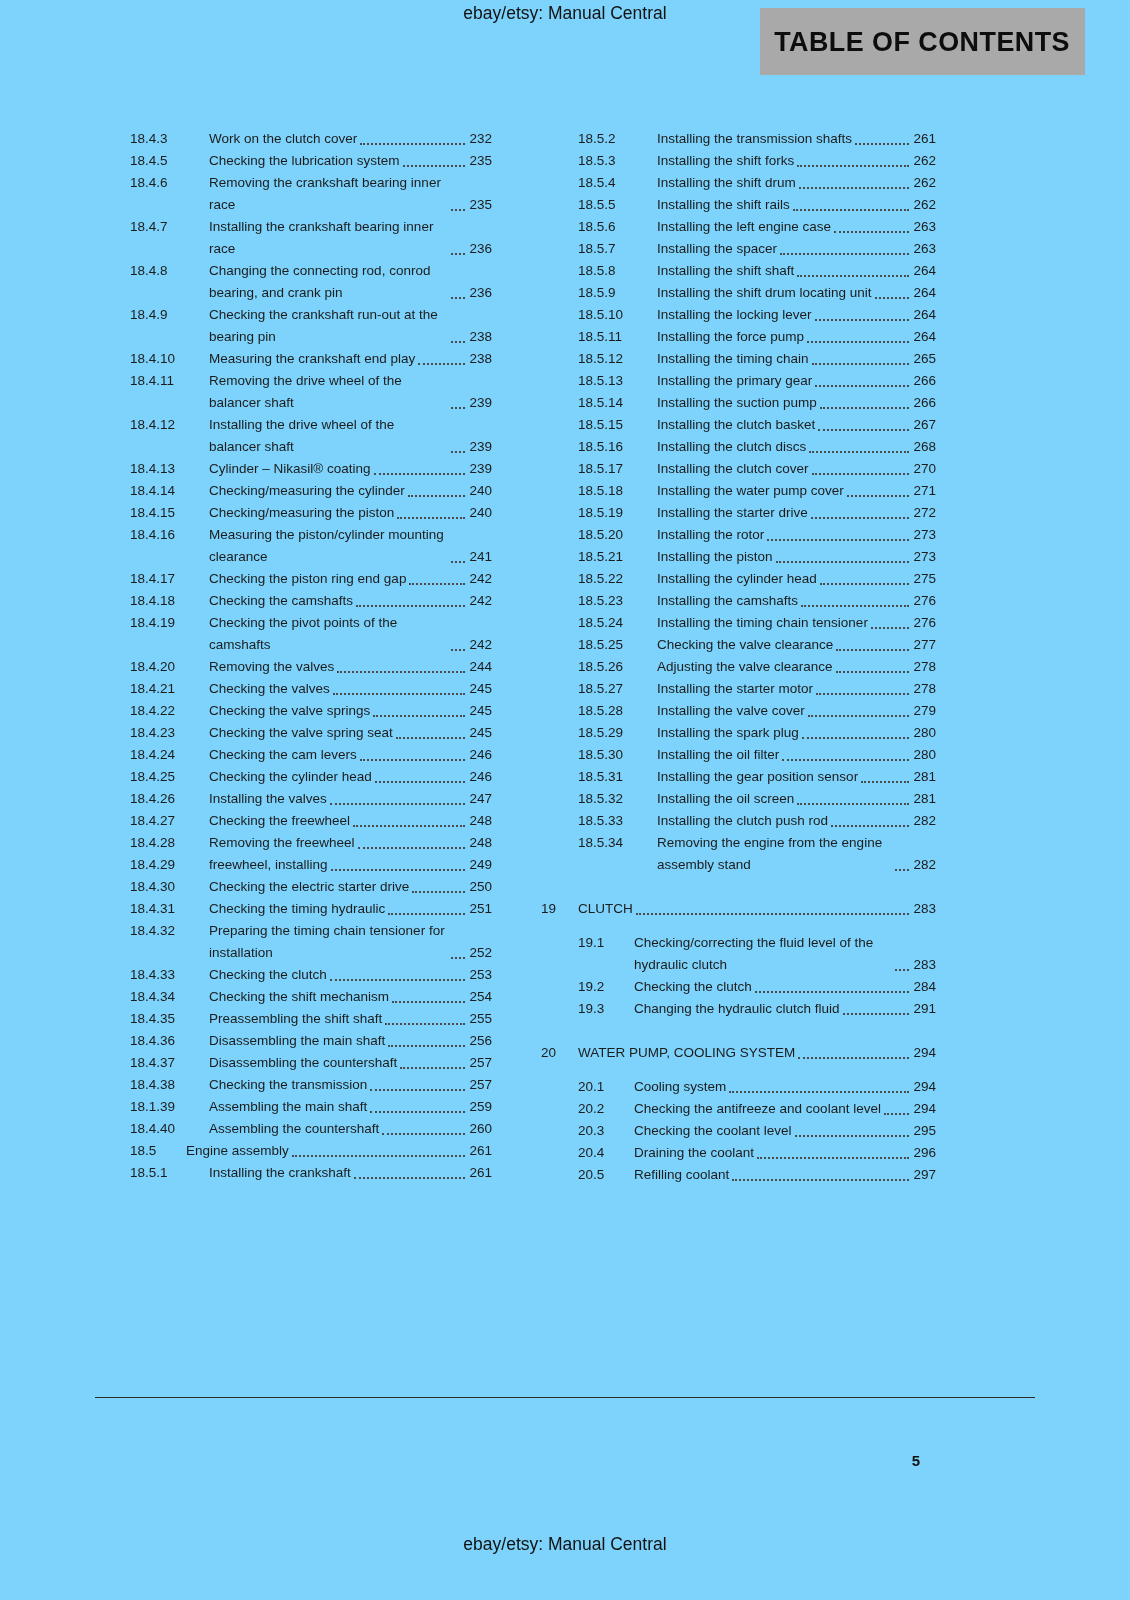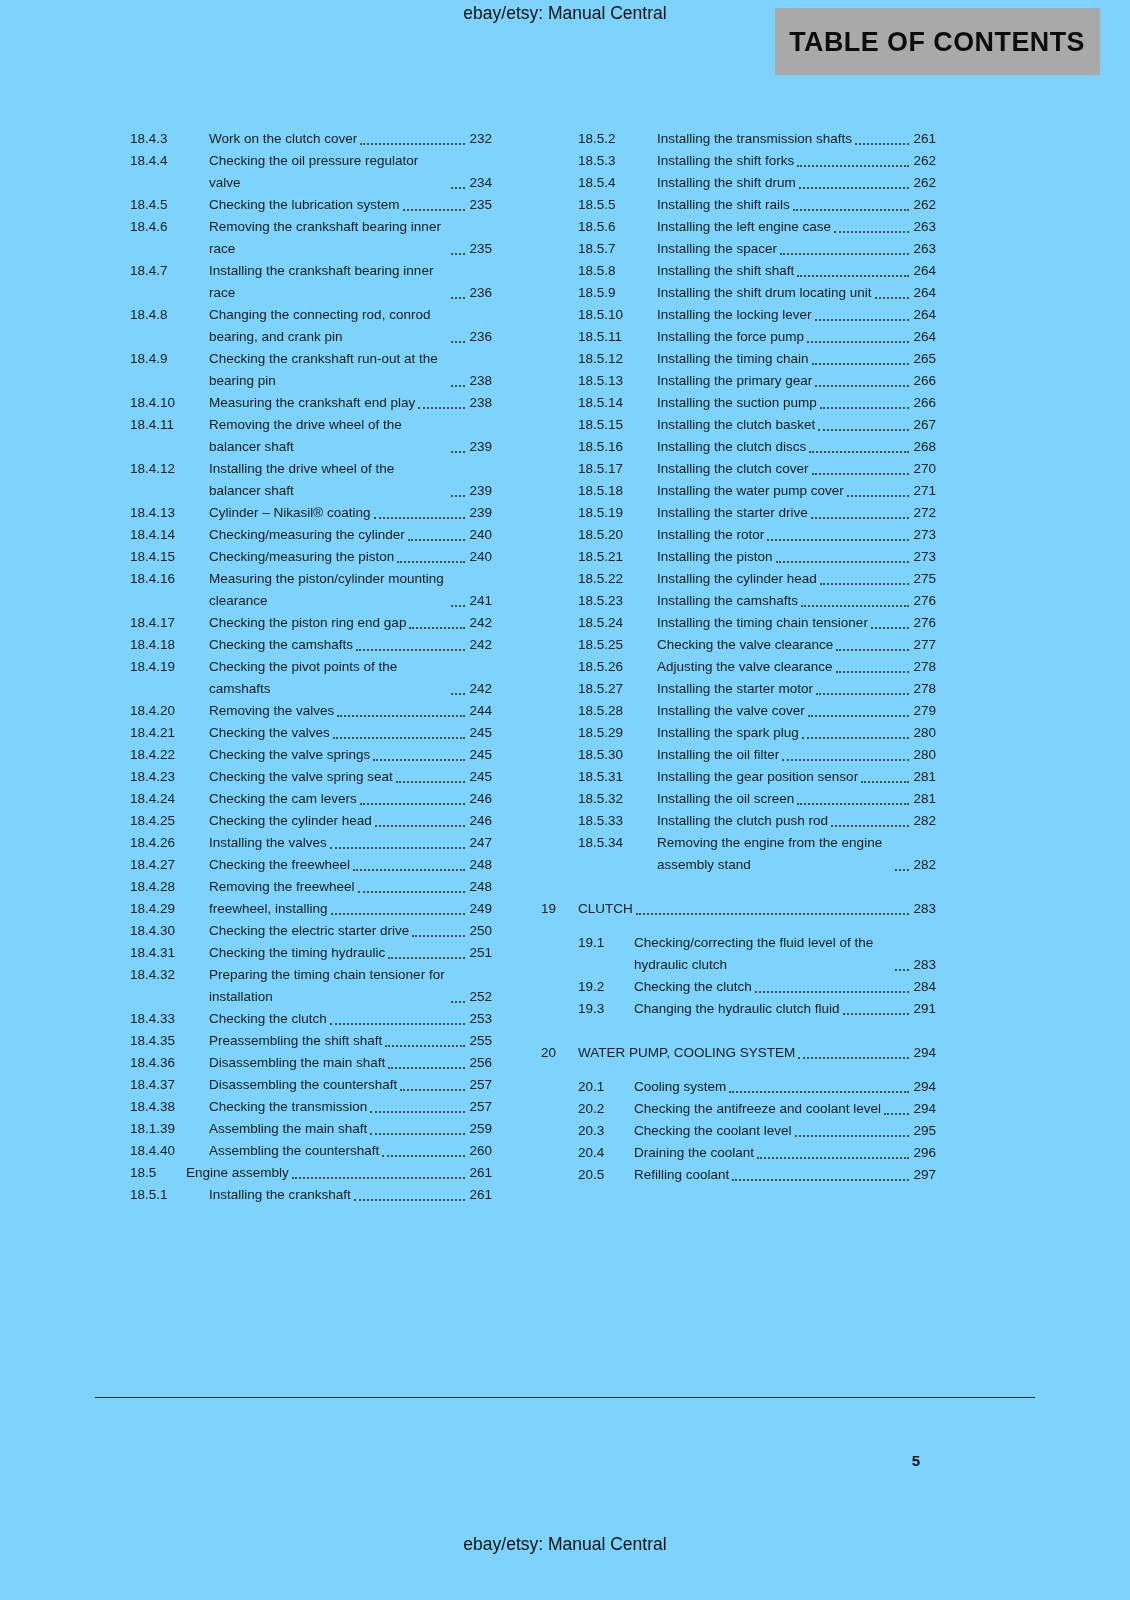--- a/index.html
+++ b/index.html
@@ -19,21 +19,21 @@
     position: absolute;
     top: 0; left: 0; right: 0;
     text-align: center;
     font-size: 17.5px;
     line-height: 26px;
     color: #121212;
   }
   .banner {
     position: absolute;
     top: 8px;
-    right: 30px;
+    right: 45px;
     width: 325px;
     height: 67px;
     background: var(--banner-bg, #a9a9a9);
     display: flex;
     align-items: center;
     justify-content: center;
   }
   .banner .banner-text {
     font-size: 28px;
     font-weight: 700;
@@ -119,28 +119,20 @@
     <div class="col-left" id="col-left">
         <div class="entry lv3">
           <span class="num">18.4.3</span>
           <span class="titlebox">
             <span class="title">Work on the clutch cover</span>
             <span class="dots"></span>
             <span class="pagenum">232</span>
           </span>
         </div>
         <div class="entry lv3">
-          <span class="num">18.4.4</span>
-          <span class="titlebox">
-            <span class="title">Checking the oil pressure regulator valve</span>
-            <span class="dots"></span>
-            <span class="pagenum">234</span>
-          </span>
-        </div>
-        <div class="entry lv3">
           <span class="num">18.4.5</span>
           <span class="titlebox">
             <span class="title">Checking the lubrication system</span>
             <span class="dots"></span>
             <span class="pagenum">235</span>
           </span>
         </div>
         <div class="entry lv3">
           <span class="num">18.4.6</span>
           <span class="titlebox">
@@ -356,20 +348,28 @@
             <span class="dots"></span>
             <span class="pagenum">252</span>
           </span>
         </div>
         <div class="entry lv3">
           <span class="num">18.4.33</span>
           <span class="titlebox">
             <span class="title">Checking the clutch</span>
             <span class="dots"></span>
             <span class="pagenum">253</span>
+          </span>
+        </div>
+        <div class="entry lv3">
+          <span class="num">18.4.34</span>
+          <span class="titlebox">
+            <span class="title">Checking the shift mechanism</span>
+            <span class="dots"></span>
+            <span class="pagenum">254</span>
           </span>
         </div>
         <div class="entry lv3">
           <span class="num">18.4.35</span>
           <span class="titlebox">
             <span class="title">Preassembling the shift shaft</span>
             <span class="dots"></span>
             <span class="pagenum">255</span>
           </span>
         </div>

